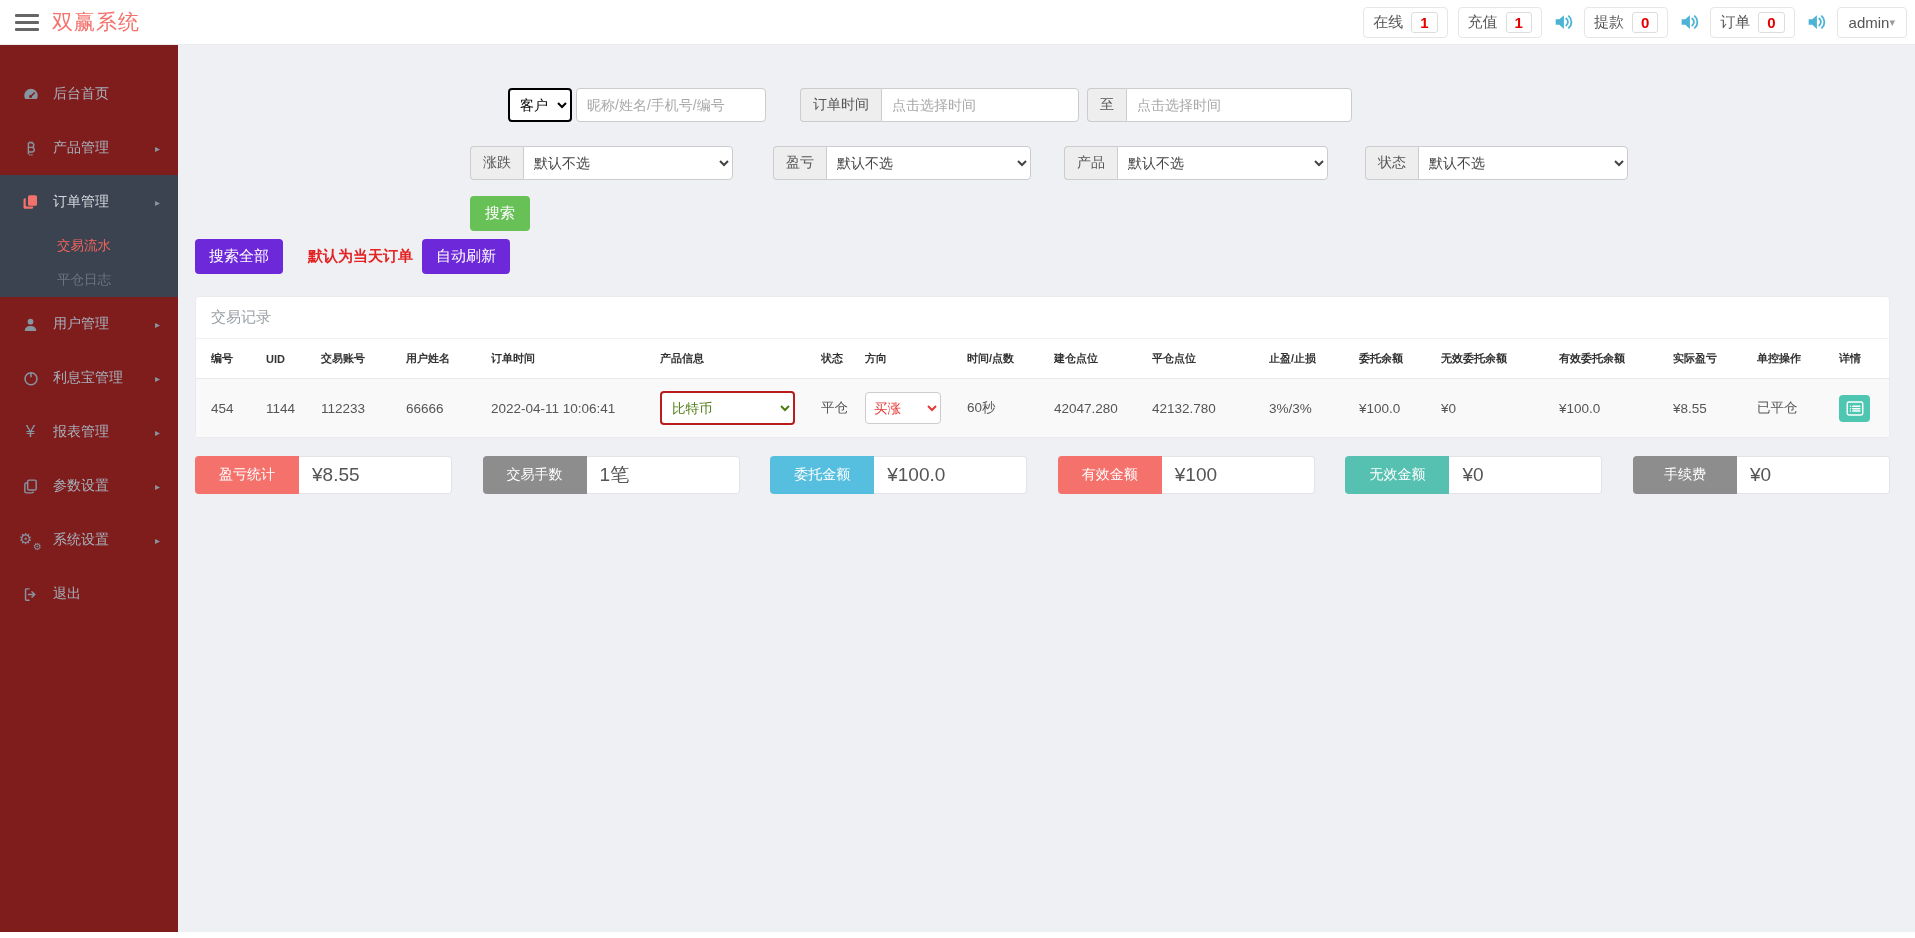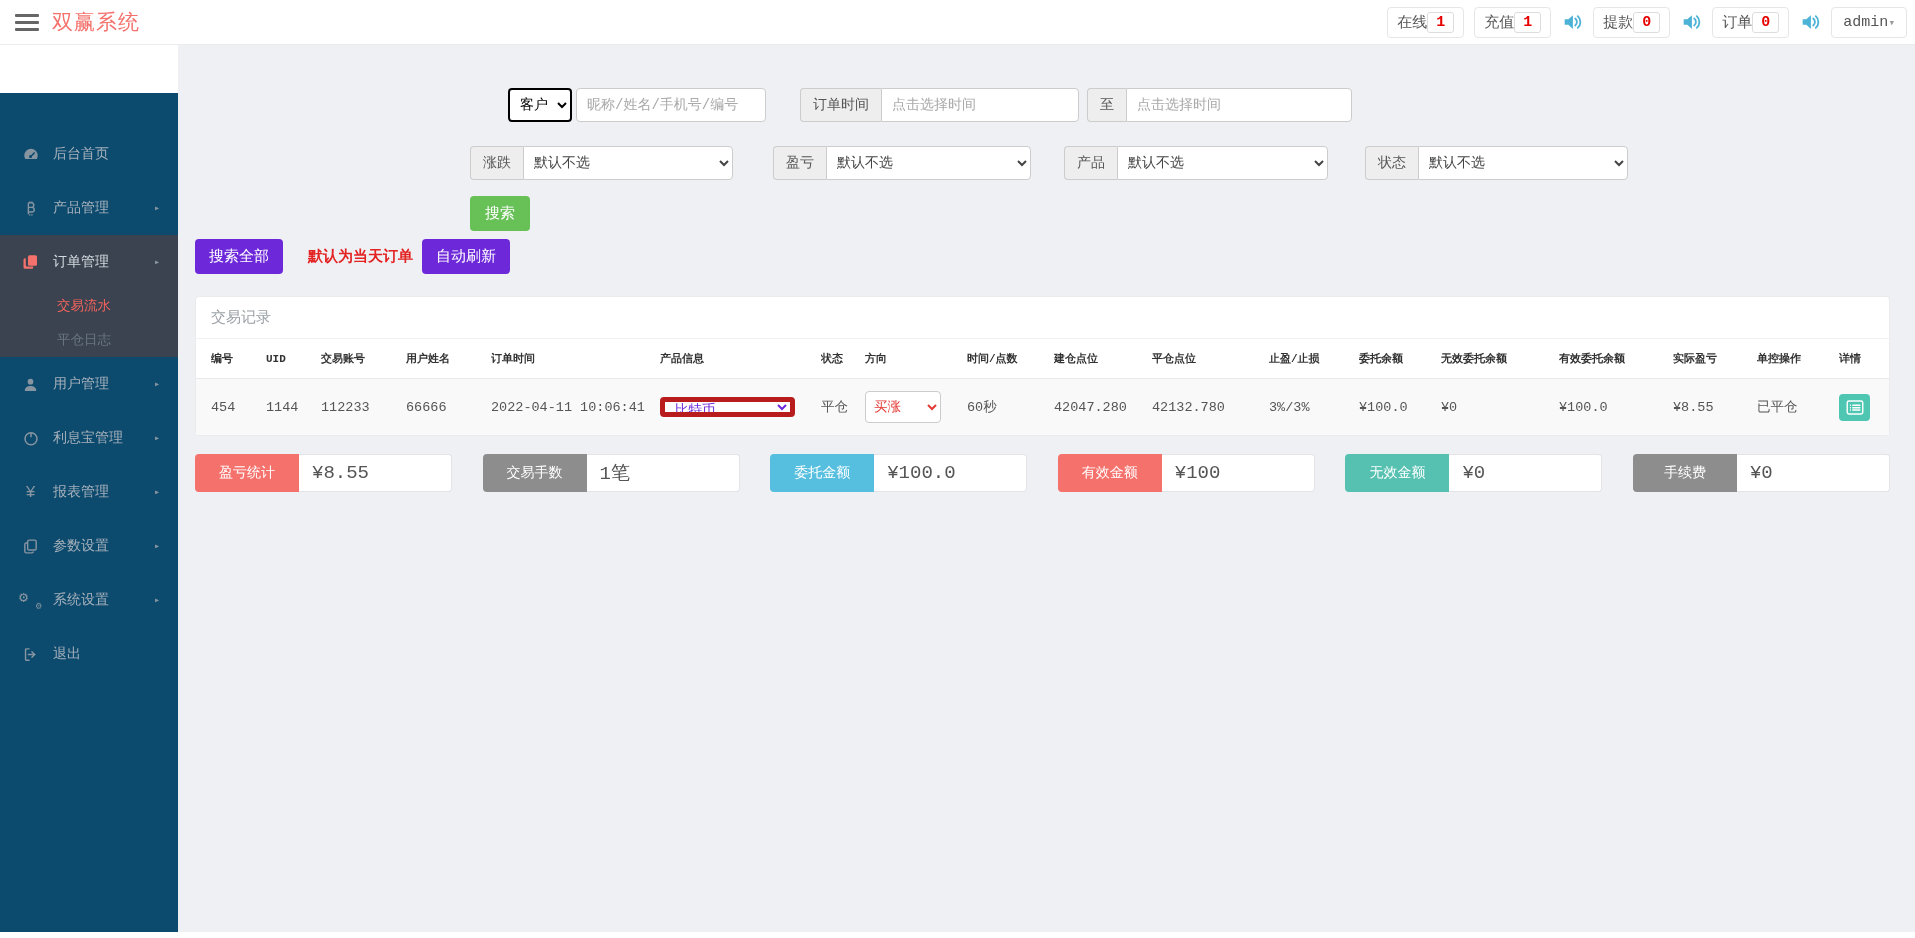--- a/index.html
+++ b/index.html
@@ -1,36 +1,36 @@
 <!DOCTYPE html>
 <html><head>
 <meta charset="utf-8">
 <style>
   * { box-sizing: border-box; margin: 0; padding: 0; }
   html,body { background:#fff; }
   body { font-family: "Liberation Sans", "DejaVu Sans", sans-serif; }
-  .app { width:1915px; height:932px; display:flex; flex-direction:column; overflow:hidden; background:#fff;font-family:Liberation Mono, monospace; }
+  .app { width:1915px; height:932px; display:flex; flex-direction:column; overflow:hidden; background:#fff; }
 
   
   .topbar { height:45px; background:#fff; border-bottom:1px solid #ececec; display:flex; align-items:center; flex:0 0 45px; }
   .hamburger { width:24px; margin-left:15px; cursor:pointer; }
   .hamburger span { display:block; height:3px; background:#666; border-radius:1px; margin:4px 0; }
   .brand { color:#f4716c; font-size:21px; margin-left:13px; letter-spacing:1px; }
   .topbar-right { margin-left:auto; margin-right:8px; display:flex; align-items:center; gap:10px; }
-  .stat-box { border:1px solid #e6e6e6; border-radius:4px; padding:4px 9px; display:flex; align-items:center; gap:0; background:#fff; }
+  .stat-box { border:1px solid #e6e6e6; border-radius:4px; padding:4px 9px; display:flex; align-items:center; gap:8px; background:#fff; }
   .stat-label { color:#555; font-size:15px; white-space:nowrap; }
   .stat-num { border:1px solid #ddd; border-radius:3px; background:#fff; color:#e60000; font-weight:bold; font-size:15px; padding:1px 8px; }
   .sound { width:22px; height:22px; color:#4db3d6; flex:0 0 auto; }
   .admin-box { border:1px solid #e6e6e6; border-radius:4px; padding:6px 11px; display:flex; align-items:center; cursor:pointer; }
   .admin-name { color:#555; font-size:15px; }
   .caret { color:#9a9a9a; font-size:11px; }
 
   
   .shell { display:flex; flex:1 1 auto; min-height:0; }
-  .sidebar { width:178px; background:#0c4a6e; flex:0 0 178px; padding-top:34px;margin-top:48px; }
+  .sidebar { width:178px; background:#7f1d1d; flex:0 0 178px; padding-top:22px; }
   .main { flex:1 1 auto; background:#eef0f4; padding:0 25px 0 17px; overflow:hidden; }
 
   
   .menu { list-style:none; }
   .m-item { height:54px; display:flex; align-items:center; color:#a7b1bb; font-size:14px; cursor:pointer; }
   .m-item .m-icon { width:19px; height:19px; margin-left:21px; color:#8795a1; flex:0 0 19px; display:flex; align-items:center; justify-content:center; font-size:16px; }
   .m-item .m-label { margin-left:13px; white-space:nowrap; }
   .m-item .m-arrow { margin-left:auto; margin-right:18px; color:#8795a1; font-size:10px; }
   .m-group-active { background:#3a434f; }
   .m-group-active .m-item-parent { color:#d4dae0; }
@@ -67,21 +67,21 @@
   .panel-title { color:#9aa0a6; font-size:15px; padding:11px 15px; border-bottom:1px solid #f1f1f4; }
   .trow { display:flex; align-items:center; padding:0 15px; white-space:nowrap; }
   .thead { border-bottom:1px solid #e9e9ec; }
   .thead .cell { font-weight:bold; color:#333; font-size:11px; padding:12px 6px 12px 0; }
   .tdata { background:#f9f9fa; }
   .tdata .cell { color:#555; font-size:13.5px; padding:12px 6px 12px 0; display:flex; align-items:center; }
   .cell { flex:0 0 auto; overflow:hidden; }
   .c1{width:55px}.c2{width:55px}.c3{width:85px}.c4{width:85px}.c5{width:169px}.c6{width:161px}
   .c7{width:44px}.c8{width:102px}.c9{width:87px}.c10{width:98px}.c11{width:117px}.c12{width:90px}
   .c13{width:82px}.c14{width:118px}.c15{width:114px}.c16{width:84px}.c17{width:82px}.c18{width:40px}
-  .sel-product { width:135px; height:20px; border:5px solid #b91c1c; border-radius:4px; color:#6d28d9; font-size:13.5px; padding:0 6px; }
+  .sel-product { width:135px; height:34px; border:2px solid #b91c1c; border-radius:4px; color:#4d7c0f; font-size:13.5px; padding:0 6px; }
   .sel-dir { width:76px; height:32px; border:1px solid #ccc; border-radius:4px; color:#e43a35; font-size:13.5px; padding:0 4px; }
   .red-val { color:#ef3b36; }
   .close-price { color:#e42312; font-size:19px; }
   .green-val { color:#23a32a; }
   .muted-val { color:#9aa0a6; }
   .btn-detail { width:31px; height:27px; background:#4ec6b2; border:none; border-radius:4px; display:flex; align-items:center; justify-content:center; cursor:pointer; }
 
   
   .summary { display:flex; justify-content:space-between; margin-top:18px; }
   .sum-group { display:flex; width:257px; height:38px; border-radius:4px; }

